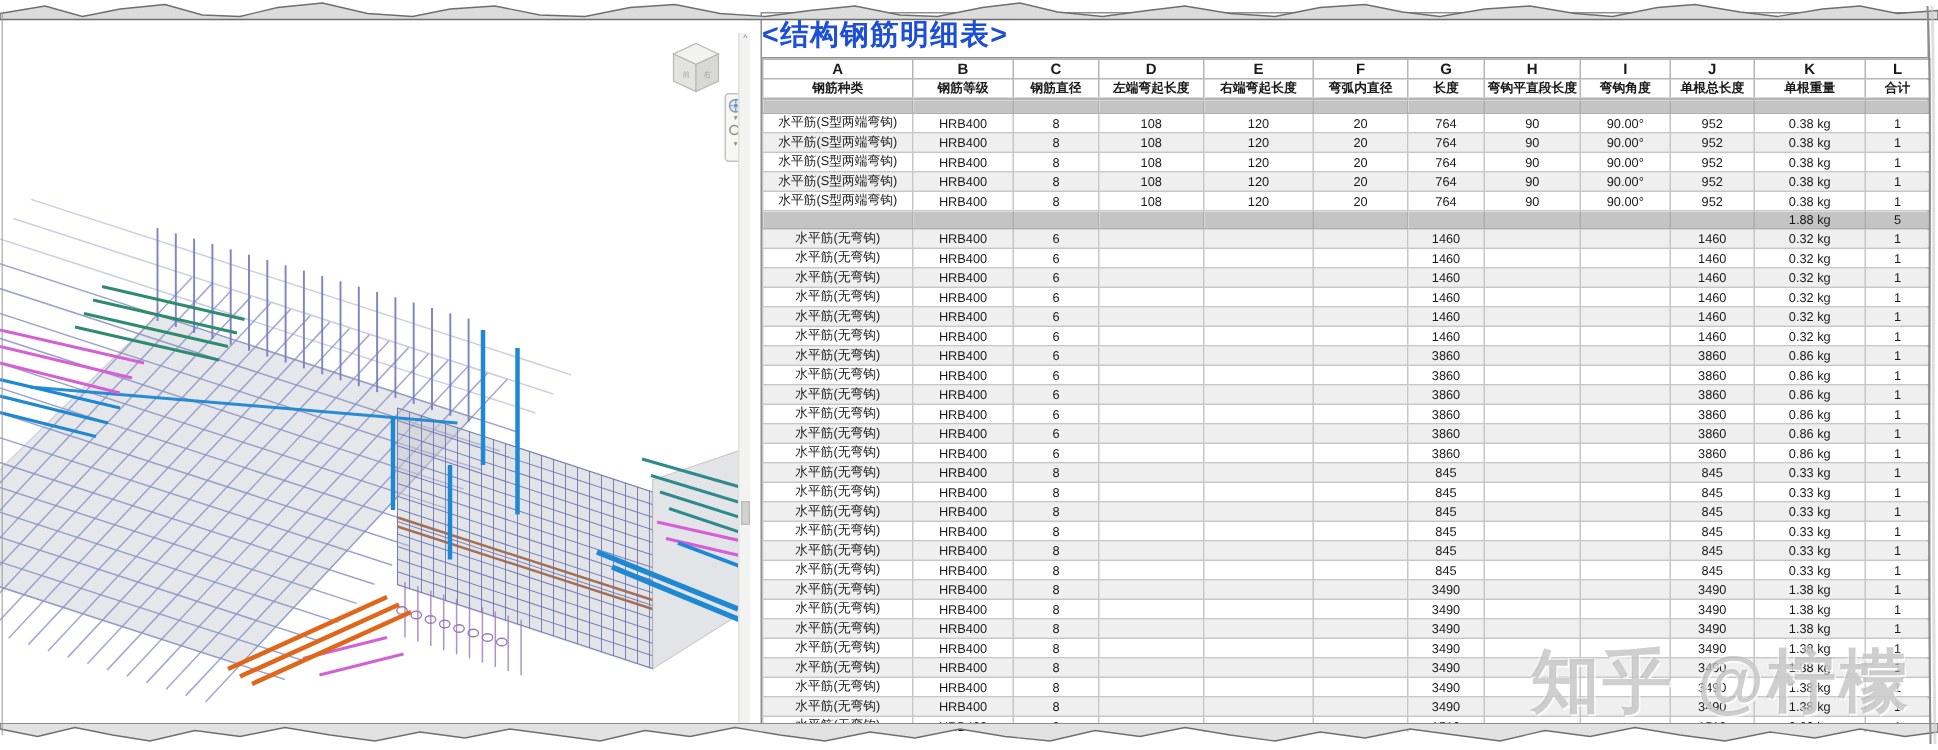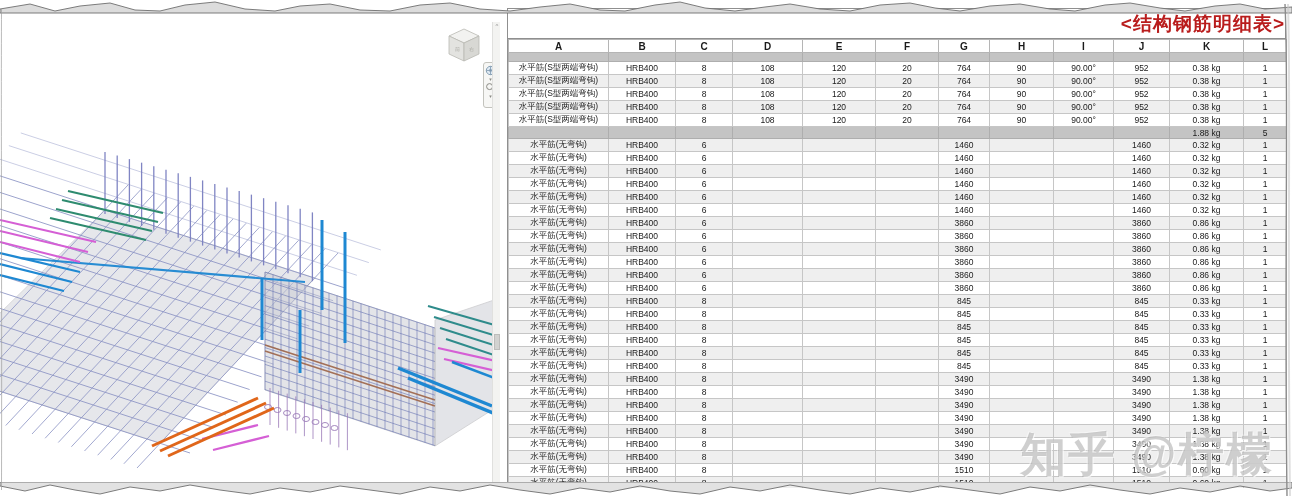--- a/index.html
+++ b/index.html
@@ -13,21 +13,21 @@
   .viewcube { position:absolute; left:446px; top:16px; width:36px; height:38px; }
   .navbar { position:absolute; left:483px; top:52px; width:15px; height:46px; background:#f7f7f5; border:1px solid #c3c3bd; border-radius:3px; display:flex; flex-direction:column; align-items:center; padding-top:2px; gap:1px; }
   .navbar .tool { width:11px; height:11px; }
   .navbar .caret { font-size:5px; color:#8a8a84; line-height:4px; }
   .vscroll { position:absolute; right:0; top:12px; width:8px; height:462px; background:#f3f3f1; border-left:1px solid #e0e0de; }
   .vscroll .arrow { position:absolute; top:0; left:0; width:8px; height:10px; font-size:6px; color:#8a8a8a; text-align:center; line-height:9px; }
   .vscroll .thumb { position:absolute; top:312px; left:1px; width:6px; height:16px; background:#d2d2d0; border:1px solid #bdbdbb; }
 
   
   .schedule { position:absolute; left:507px; top:8px; width:779px; background:#fff; border:1px solid #8f8f8f; }
-  .sch-title { height:30px; line-height:30px; text-align:right; font-weight:bold; font-size:19px; color:#b91c1c; border-bottom:1px solid #8f8f8f; letter-spacing:1px; }
+  .sch-title { height:30px; line-height:30px; text-align:left; font-weight:bold; font-size:19px; color:#1d4ed8; border-bottom:1px solid #8f8f8f; letter-spacing:1px; }
   table.sch { border-collapse:collapse; table-layout:fixed; width:100%; }
   table.sch th, table.sch td { border:1px solid #c6c6c6; overflow:hidden; white-space:nowrap; text-align:center; padding:0 1px; color:#1a1a1a; }
   tr.letters th { height:13px; font-size:10px; font-weight:bold; background:#fff; border-color:#b5b5b5; }
   tr.heads th  { height:13px; font-size:8.5px; font-weight:bold; background:#fff; border-bottom:2px solid #4a4a4a; border-color:#b5b5b5; }
   tr.datarow td { height:12px; font-size:8.5px; background:#fff; }
   tr.datarow.alt td { background:#efefef; }
   tr.shade td { height:9px; background:#c4c4c4; border-color:#aeaeae; }
   tr.total td { height:12px; font-size:8.5px; background:#c4c4c4; border-color:#aeaeae;text-align:center; }
 
   
@@ -243,20 +243,34 @@
             <th>D</th>
             <th>E</th>
             <th>F</th>
             <th>G</th>
             <th>H</th>
             <th>I</th>
             <th>J</th>
             <th>K</th>
             <th>L</th>
           </tr>
+          <tr class="heads">
+            <th>钢筋种类</th>
+            <th>钢筋等级</th>
+            <th>钢筋直径</th>
+            <th>左端弯起长度</th>
+            <th>右端弯起长度</th>
+            <th>弯弧内直径</th>
+            <th>长度</th>
+            <th>弯钩平直段长度</th>
+            <th>弯钩角度</th>
+            <th>单根总长度</th>
+            <th>单根重量</th>
+            <th>合计</th>
+          </tr>
         </thead>
       <tbody>
           <tr class="shade">
             <td></td>
             <td></td>
             <td></td>
             <td></td>
             <td></td>
             <td></td>
             <td></td>

